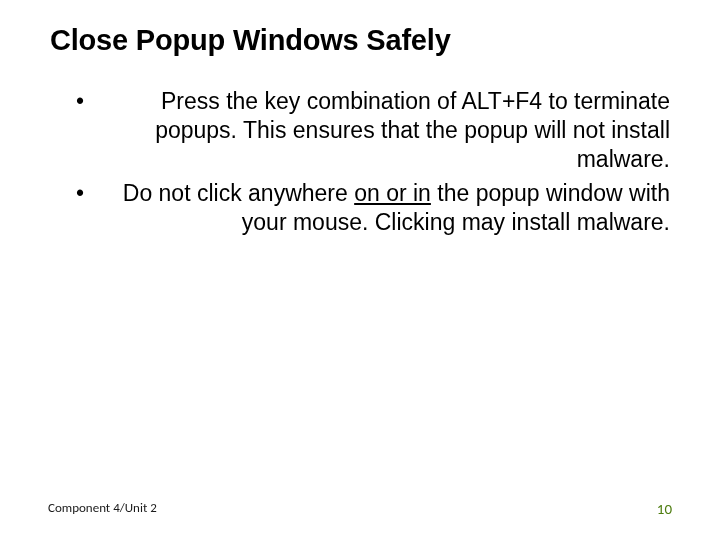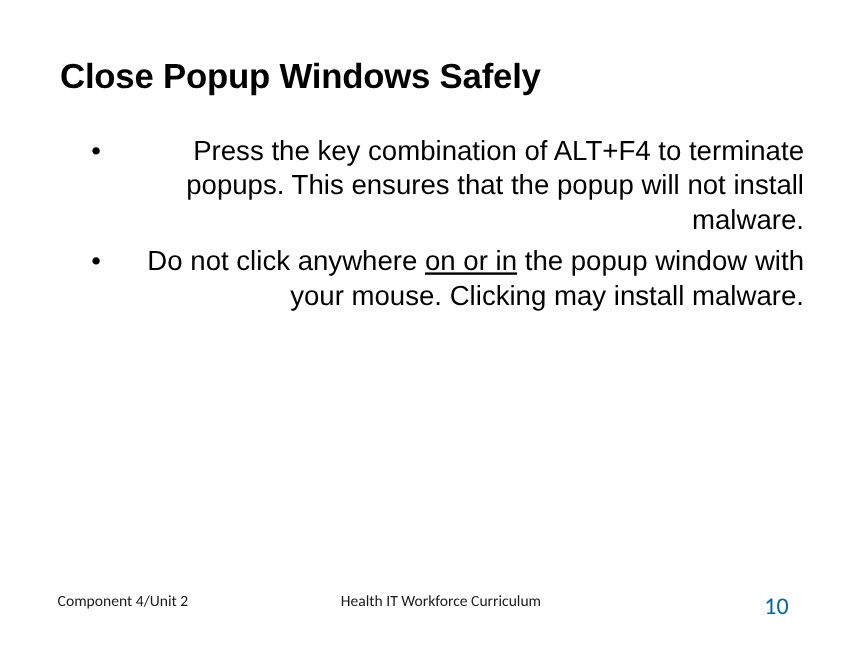--- a/index.html
+++ b/index.html
@@ -7,21 +7,21 @@
     body {
       font-family: Arial, Helvetica, sans-serif;
       background: #ffffff;
       color: #000000;
       position: relative;
     }
     .slide {
       width: 720px;
       height: 540px;
       position: relative;
-      padding: 48px 50px 0 50px;
+      padding: 24px 50px 0 50px;
     }
     .title {
       font-size: 29px;
       font-weight: 600;
       letter-spacing: -0.2px;
       margin-bottom: 30px;
     }
     .bullets {
       list-style: none;
       padding-left: 26px;
@@ -47,34 +47,33 @@
     .footer {
       position: absolute;
       left: 48px;
       right: 48px;
       bottom: 22px;
       display: flex;
       align-items: flex-start;
       font-family: Calibri, Arial, sans-serif;
       font-size: 13px;
       color: #1a1a1a;
-      gap: 46px;
     }
     .footer-left {
       flex: 0 0 190px;
     }
     .footer-center {
       flex: 1;
       line-height: 1.25;
     }
     .footer-right {
       flex: 0 0 50px;
-      text-align: center;
-      color: #0369a1;
-      font-size: 20px;
+      text-align: right;
+      color: #4d7c0f;
+      font-size: 15px;
     }
   </style>
 </head>
 <body>
 
 <div class="slide">
 
   <h1 class="title">Close Popup Windows Safely</h1>
 
   <ul class="bullets">
@@ -82,18 +81,17 @@
       <span>Press the key combination of ALT+F4 to terminate popups. This ensures that the popup will not install malware.</span><span class="underline"></span><span></span>
     </li>
     <li>
       <span>Do not click anywhere </span><span class="underline">on or in</span><span> the popup window with your mouse. Clicking may install malware.</span>
     </li>
   </ul>
 
   <div class="footer">
     <div class="footer-left">Component 4/Unit 2</div>
     <div class="footer-center">
-      <div>Health IT Workforce Curriculum</div>
     </div>
     <div class="footer-right">10</div>
   </div>
 
 </div>
 
 </body></html>

